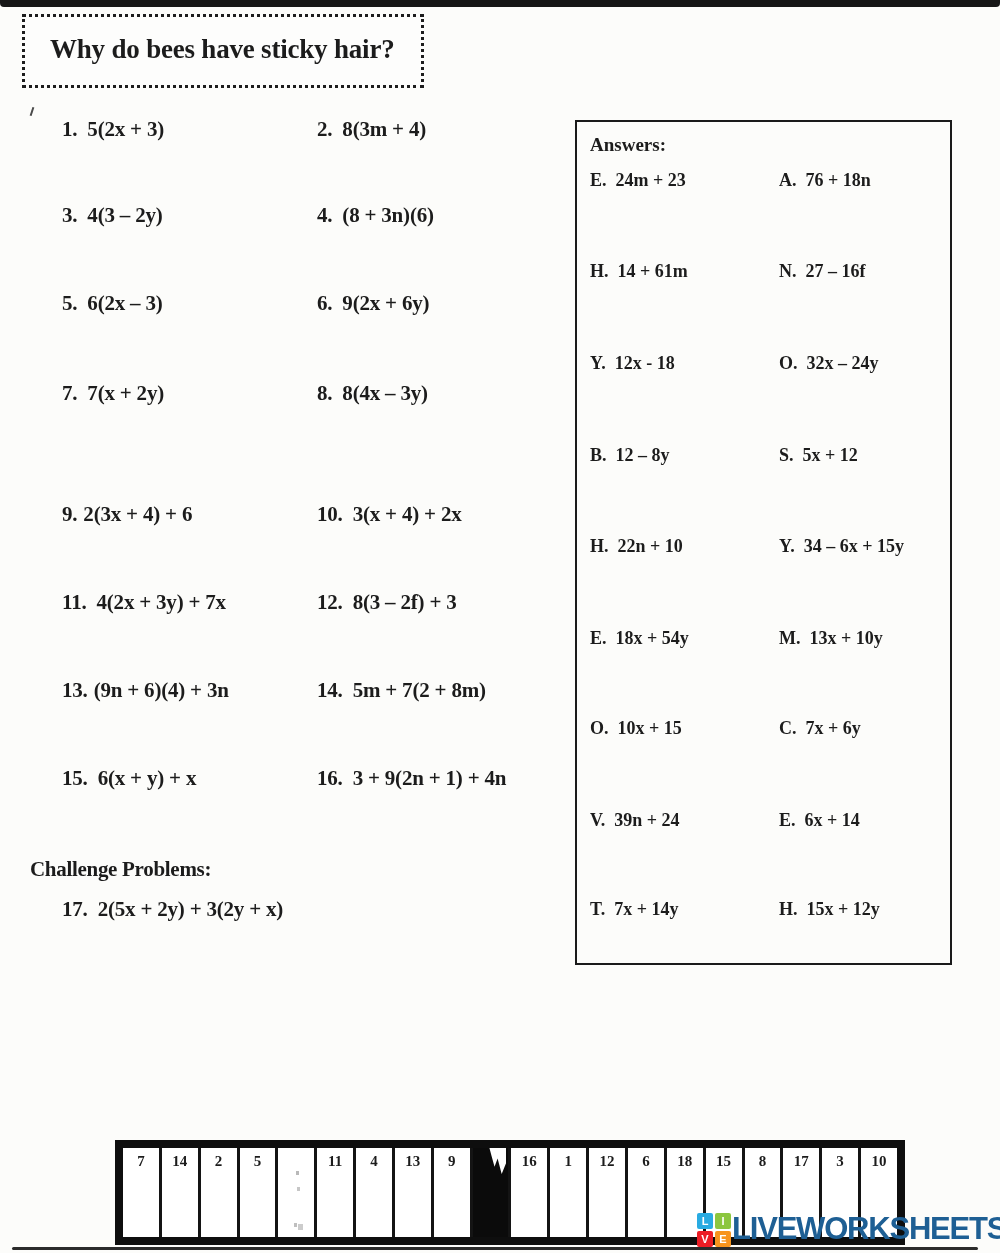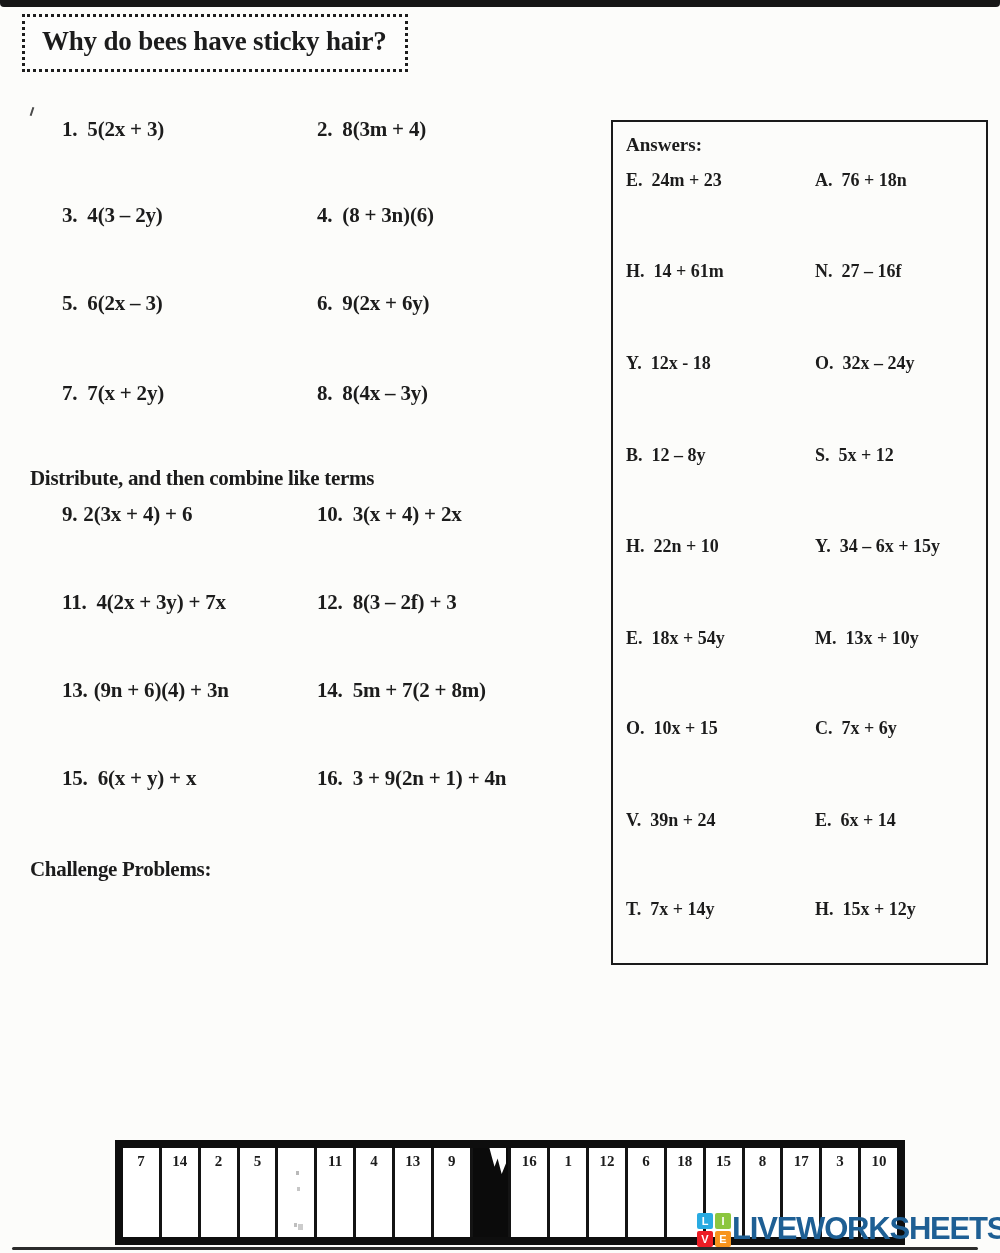--- a/index.html
+++ b/index.html
@@ -4,29 +4,29 @@
 <style>
   html,body{margin:0;padding:0;background:#e9e9e7;}
   .page{position:relative;width:1000px;height:1253px;background:#fcfcfa;overflow:hidden;
         font-family:"Liberation Serif",serif;color:#1c1c1c;margin:0 auto;}
   
   .top-bar{position:absolute;left:0;top:0;width:1000px;height:7px;background:#161616;border-radius:0 0 4px 4px;}
   .bottom-line{position:absolute;left:12px;top:1247px;width:966px;height:3px;background:#2b2b2b;border-radius:2px;}
   .stray{position:absolute;left:31px;top:107px;width:2px;height:9px;background:#4a4a4a;transform:rotate(18deg);}
   
   .title-box{position:absolute;left:22px;top:14px;border:3px dotted #1d1d1d;padding:5px 15px 8px 13px;background:#fdfdfc;}
-  .title-box h1{margin:4px;font-size:27px;font-weight:700;letter-spacing:-0.2px;}
+  .title-box h1{margin:12px;font-size:27px;font-weight:700;letter-spacing:-0.2px;}
   
   .directions{position:absolute;left:30px;top:83px;font-size:21px;font-weight:700;letter-spacing:-0.4px;white-space:nowrap;}
   
   .prob{position:absolute;font-size:21px;font-weight:700;white-space:nowrap;letter-spacing:-0.2px;margin-left:32px;}
   .pnum{margin-right:10px;}
   .section-hdr{position:absolute;left:30px;font-size:21px;font-weight:700;letter-spacing:-0.3px;}
   
-  .answers-box{position:absolute;left:575px;top:120px;width:373px;height:841px;border:2px solid #1a1a1a;background:#fcfcfa;margin-left:36px;}
+  .answers-box{position:absolute;left:575px;top:120px;width:373px;height:841px;border:2px solid #1a1a1a;background:#fcfcfa;}
   .answers-hdr{position:absolute;left:13px;top:12px;font-size:19px;font-weight:700;}
   .ans{position:absolute;font-size:18px;font-weight:700;white-space:nowrap;}
   .ans .aletter{margin-right:9px;}
   
   .strip{position:absolute;left:115px;top:1140px;width:790px;height:105px;border:8px solid #0e0e0e;background:#fff;box-sizing:border-box;}
   .strip-inner{display:flex;height:100%;}
   .cell{flex:1;border-right:3px solid #141414;position:relative;text-align:center;padding-top:5px;
         font-size:15px;font-weight:700;box-sizing:border-box;}
   .cell:last-child{border-right:none;}
   .cell.blob{background:#0b0b0b;}
@@ -57,32 +57,32 @@
 
   <div class="prob" style="left:30px;top:117px"><span class="pnum">1.</span><span>5(2x + 3)</span></div>
   <div class="prob" style="left:285px;top:117px"><span class="pnum">2.</span><span>8(3m + 4)</span></div>
   <div class="prob" style="left:30px;top:203px"><span class="pnum">3.</span><span>4(3 – 2y)</span></div>
   <div class="prob" style="left:285px;top:203px"><span class="pnum">4.</span><span>(8 + 3n)(6)</span></div>
   <div class="prob" style="left:30px;top:291px"><span class="pnum">5.</span><span>6(2x – 3)</span></div>
   <div class="prob" style="left:285px;top:291px"><span class="pnum">6.</span><span>9(2x + 6y)</span></div>
   <div class="prob" style="left:30px;top:381px"><span class="pnum">7.</span><span>7(x + 2y)</span></div>
   <div class="prob" style="left:285px;top:381px"><span class="pnum">8.</span><span>8(4x – 3y)</span></div>
 
-  <div class="section-hdr" style="top:466px">Distribute, and then combine like terms</div>
 
   <div class="prob" style="left:30px;top:502px"><span class="pnum" style="margin-right:6px">9.</span><span>2(3x + 4) + 6</span></div>
   <div class="prob" style="left:285px;top:502px"><span class="pnum">10.</span><span>3(x + 4) + 2x</span></div>
   <div class="prob" style="left:30px;top:590px"><span class="pnum">11.</span><span>4(2x + 3y) + 7x</span></div>
   <div class="prob" style="left:285px;top:590px"><span class="pnum">12.</span><span>8(3 – 2f) + 3</span></div>
   <div class="prob" style="left:30px;top:678px"><span class="pnum" style="margin-right:6px">13.</span><span>(9n + 6)(4) + 3n</span></div>
   <div class="prob" style="left:285px;top:678px"><span class="pnum">14.</span><span>5m + 7(2 + 8m)</span></div>
   <div class="prob" style="left:30px;top:766px"><span class="pnum">15.</span><span>6(x + y) + x</span></div>
   <div class="prob" style="left:285px;top:766px"><span class="pnum">16.</span><span>3 + 9(2n + 1) + 4n</span></div>
 
   <div class="section-hdr" style="top:857px">Challenge Problems:</div>
+  <div class="prob" style="left:30px;top:897px"><span class="pnum">17.</span><span>2(5x + 2y) + 3(2y + x)</span></div>
 
   <div class="answers-box">
     <div class="answers-hdr">Answers:</div>
 
     <div class="ans" style="left:13px;top:48px"><span class="aletter">E.</span><span>24m + 23</span></div>
     <div class="ans" style="left:202px;top:48px"><span class="aletter">A.</span><span>76 + 18n</span></div>
 
     <div class="ans" style="left:13px;top:139px"><span class="aletter">H.</span><span>14 + 61m</span></div>
     <div class="ans" style="left:202px;top:139px"><span class="aletter">N.</span><span>27 – 16f</span></div>
 

